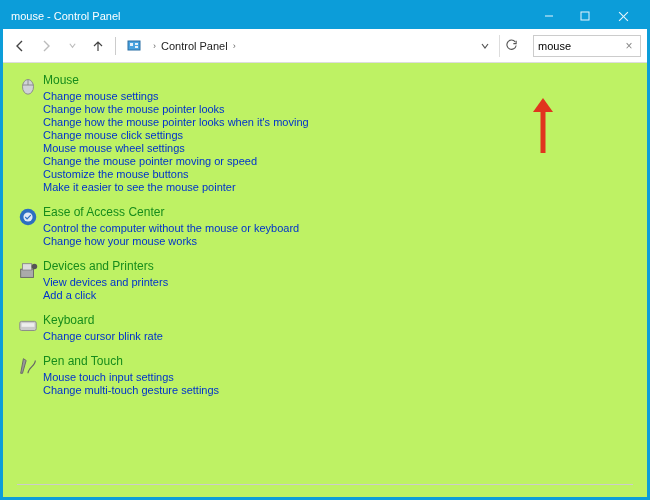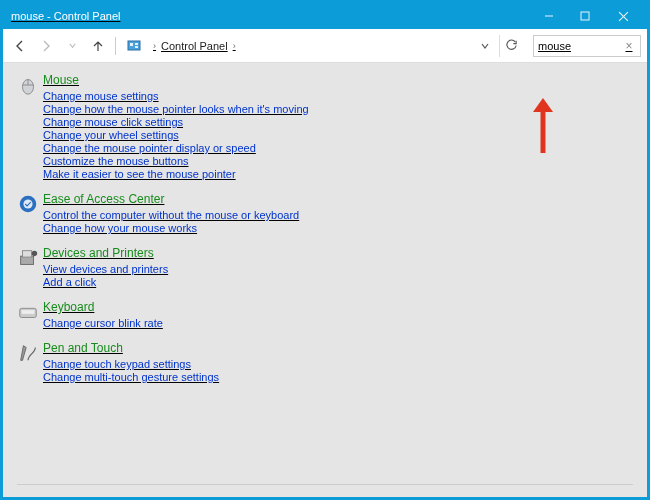--- a/index.html
+++ b/index.html
@@ -1,17 +1,17 @@
 <!DOCTYPE html>
 <html><head>
 <meta charset="utf-8">
 <style>
   * { margin: 0; padding: 0; box-sizing: border-box; font-family: "Segoe UI", Tahoma, sans-serif; }
   body { width: 650px; height: 500px; background: #0c9dd9; padding: 3px; overflow: hidden; }
-  .window { width: 100%; height: 100%; background: #e5e5e5; display: flex; flex-direction: column; text-decoration: underline; }
+  .window { width: 100%; height: 100%; background: #bef264; display: flex; flex-direction: column; }
   .titlebar { height: 26px; background: #0c9dd9; display: flex; align-items: center; padding: 0 4px 0 8px; color: #fff; font-size: 11px; }
   .titlebar .title { flex: 1; }
   .titlebar .ctl { width: 36px; height: 22px; display: flex; align-items: center; justify-content: center; opacity: 0.9; }
   .titlebar .ctl.close { width: 40px; }
   .titlebar .ctl svg { display: block; }
   .toolbar { height: 34px; background: #fff; border-bottom: 1px solid #ddd; display: flex; align-items: center; padding: 0 6px; gap: 4px; }
   .navbtn { width: 22px; height: 22px; display: flex; align-items: center; justify-content: center; color: #555; }
   .navbtn.disabled { color: #bbb; }
   .navbtn svg { display:block; }
   .vsep { width:1px; height:18px; background:#ccc; margin:0 2px; }
@@ -125,30 +125,33 @@
                 <line x1="12" y1="6" x2="12" y2="12" stroke="#888"></line>
                 <line x1="6" y1="12" x2="18" y2="12" stroke="#888"></line>
               </svg>
             </div>
             <div class="sectbody">
               <h3>Mouse</h3>
               <a href="#">
                 <span>Change mouse settings</span>
               </a>
               <a href="#">
+                <span>Change how the mouse pointer looks</span>
+              </a>
+              <a href="#">
                 <span>Change how the mouse pointer looks when it's moving</span>
               </a>
               <a href="#">
                 <span>Change mouse click settings</span>
               </a>
               <a href="#">
-                <span>Change your wheel settings</span>
-              </a>
-              <a href="#">
-                <span>Change the mouse pointer display or speed</span>
+                <span>Mouse mouse wheel settings</span>
+              </a>
+              <a href="#">
+                <span>Change the mouse pointer moving or speed</span>
               </a>
               <a href="#">
                 <span>Customize the mouse buttons</span>
               </a>
               <a href="#">
                 <span>Make it easier to see the mouse pointer</span>
               </a>
             </div>
           </div>
           <div class="section">
@@ -204,21 +207,21 @@
           <div class="section">
             <div class="secticon">
               <svg viewBox="0 0 24 24">
                 <path d="M4 20 L7 4 L10 6 L6 20 Z" fill="#999" stroke="#666"></path>
                 <path d="M12 20 C12 14 20 12 20 6" stroke="#666" fill="none" stroke-width="1.3"></path>
               </svg>
             </div>
             <div class="sectbody">
               <h3>Pen and Touch</h3>
               <a href="#">
-                <span>Change touch keypad settings</span>
+                <span>Mouse touch input settings</span>
               </a>
               <a href="#">
                 <span>Change multi-touch gesture settings</span>
               </a>
             </div>
           </div>
         </div>
     <div style="flex:1"></div>
     <div class="divider"></div>
 

